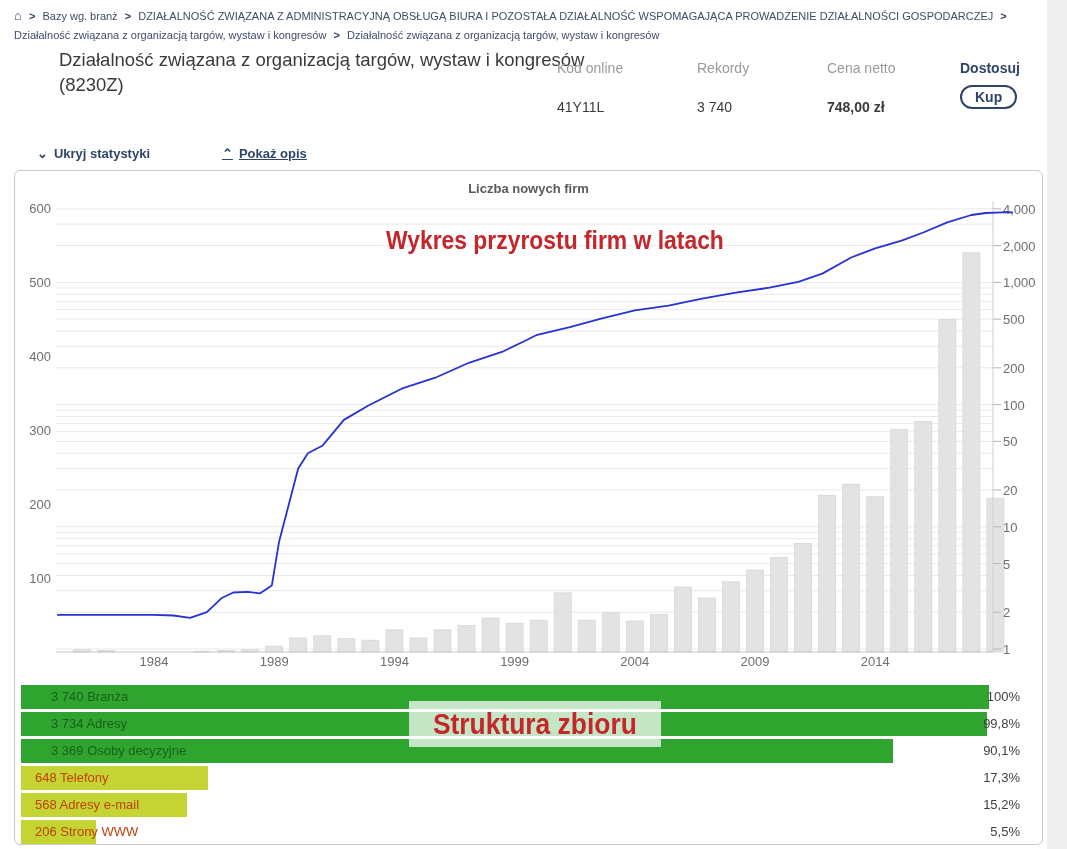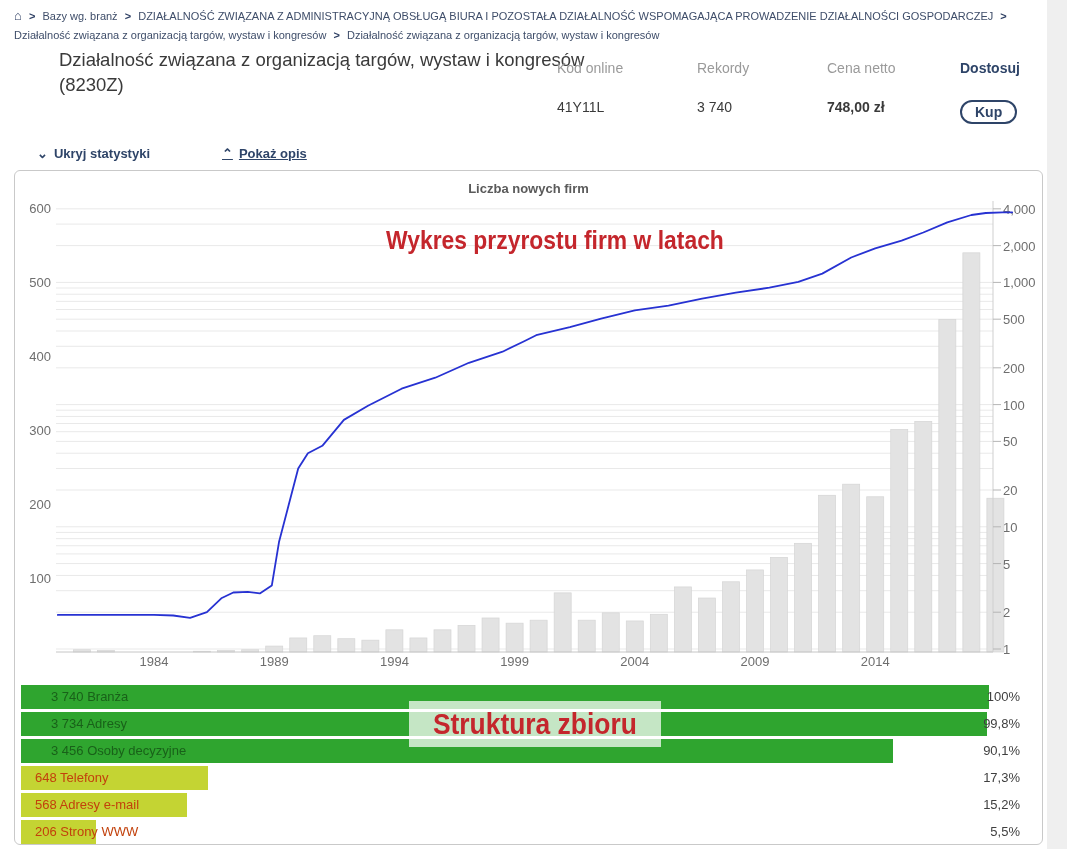--- a/index.html
+++ b/index.html
@@ -15,21 +15,21 @@
   .crumb{cursor:pointer;}
 
   
   .page-title{position:absolute;left:27px;top:48px;width:540px;font-size:18.5px;
               color:#3a3a3a;line-height:1.35;margin-left:32px;}
   .stat-col{position:absolute;top:60px;text-align:left;}
   .stat-label{color:#9a9a9a;font-size:14px;}
   .stat-value{margin-top:23px;font-size:14px;color:#3a3a3a;}
   .stat-value.bold{font-weight:bold;}
   .customize{font-size:14px;font-weight:bold;color:#2e4468;cursor:pointer;}
-  .buy-btn{display:inline-block;margin-top:24px;padding:2px 13px;border:2px solid #2e4468;
+  .buy-btn{display:inline-block;margin-top:9px;padding:2px 13px;border:2px solid #2e4468;
            border-radius:14px;font-weight:bold;color:#2e4468;font-size:14px;background:#fff;cursor:pointer;}
 
   
   .toggle{position:absolute;top:146px;font-size:13px;font-weight:bold;color:#2e4468;cursor:pointer;}
   .toggle .chev{margin-right:6px;font-size:13px;}
   #toggle-stats{left:37px;} #toggle-desc{left:222px;text-decoration:underline;}
 
   
   .card{position:absolute;left:14px;top:170px;width:1029px;height:675px;background:#fff;
         border:1px solid #c9c9c9;border-radius:6px;box-sizing:border-box;}
@@ -221,21 +221,21 @@
           <span class="row-label green">3 740 Branża</span>
           <span class="row-pct">100%</span>
         </div>
         <div class="row">
           <div class="sbar green" style="width: 966px;"></div>
           <span class="row-label green">3 734 Adresy</span>
           <span class="row-pct">99,8%</span>
         </div>
         <div class="row">
           <div class="sbar green" style="width: 872px;"></div>
-          <span class="row-label green">3 456 Osoby decyzyjne</span>
+          <span class="row-label green">3 369 Osoby decyzyjne</span>
           <span class="row-pct">90,1%</span>
         </div>
         <div class="row">
           <div class="sbar yellow" style="width: 187px;"></div>
           <span class="row-label yellow">648 Telefony</span>
           <span class="row-pct">17,3%</span>
         </div>
         <div class="row">
           <div class="sbar yellow" style="width: 166px;"></div>
           <span class="row-label yellow">568 Adresy e-mail</span>

